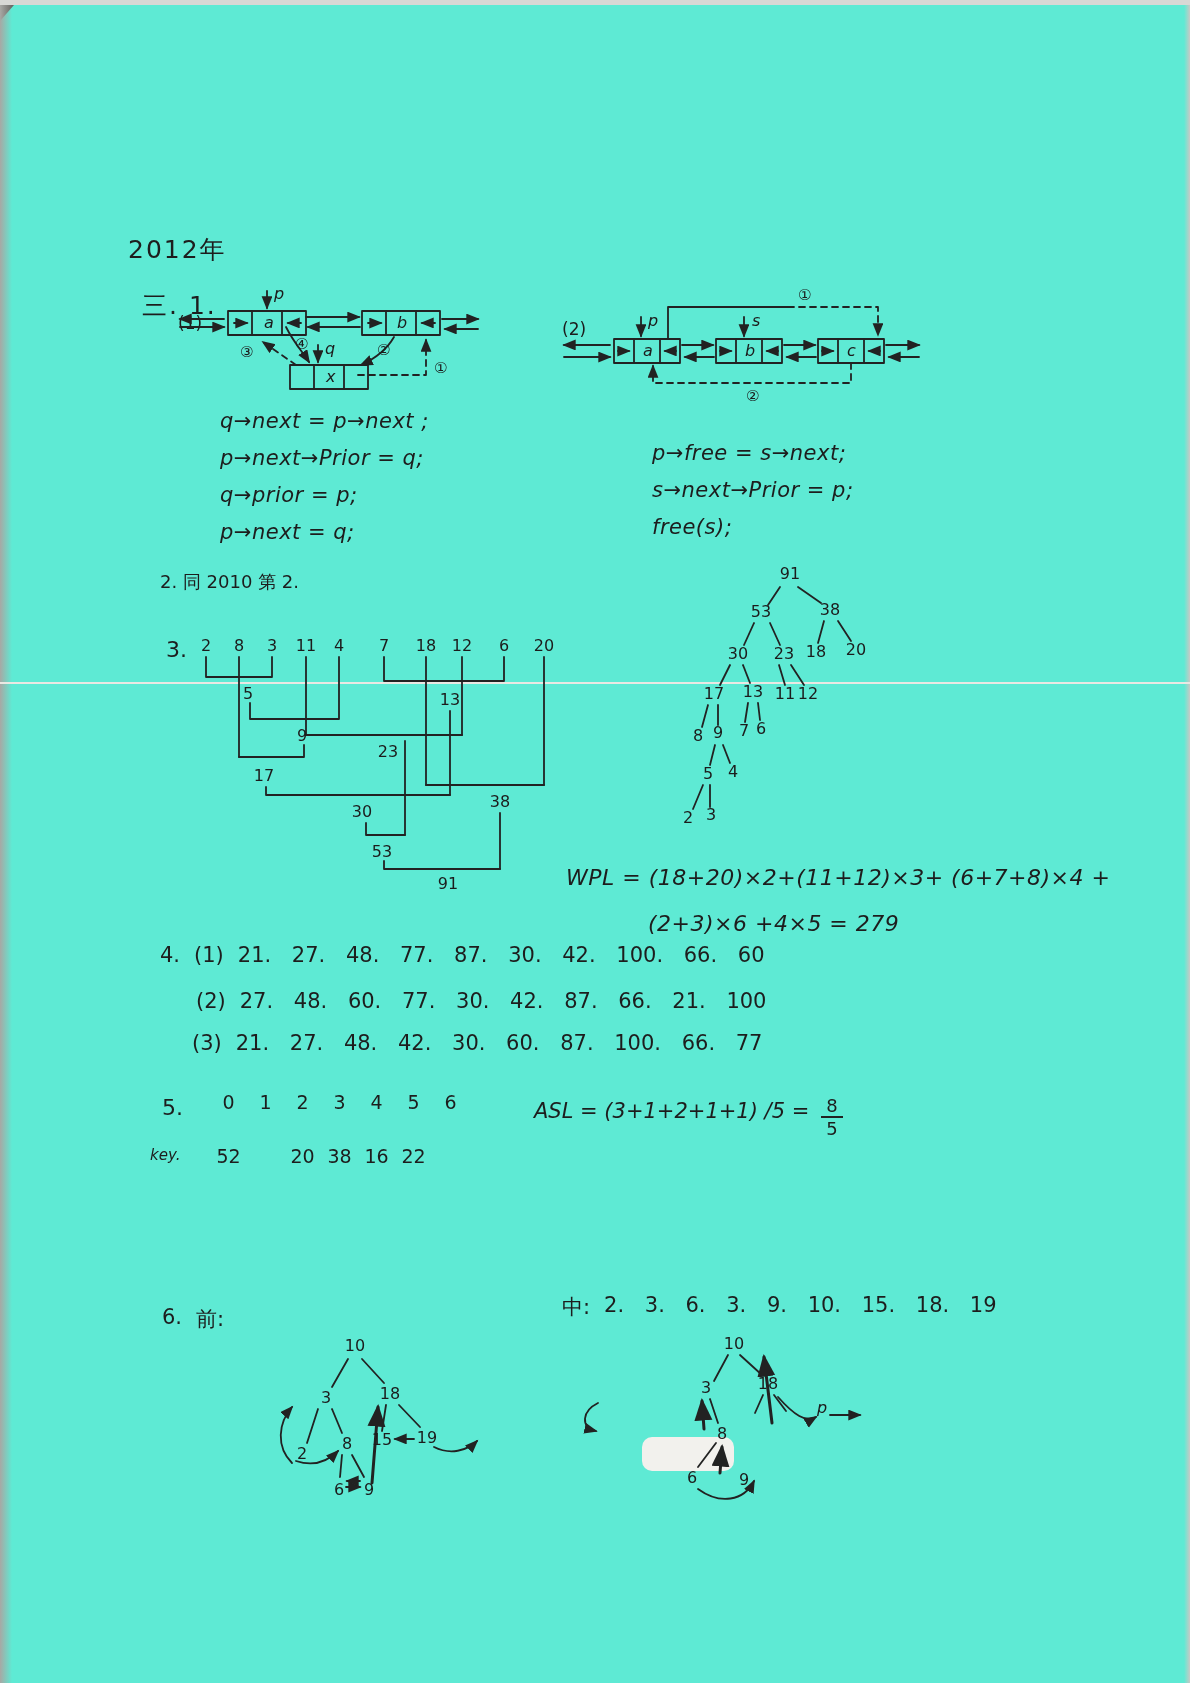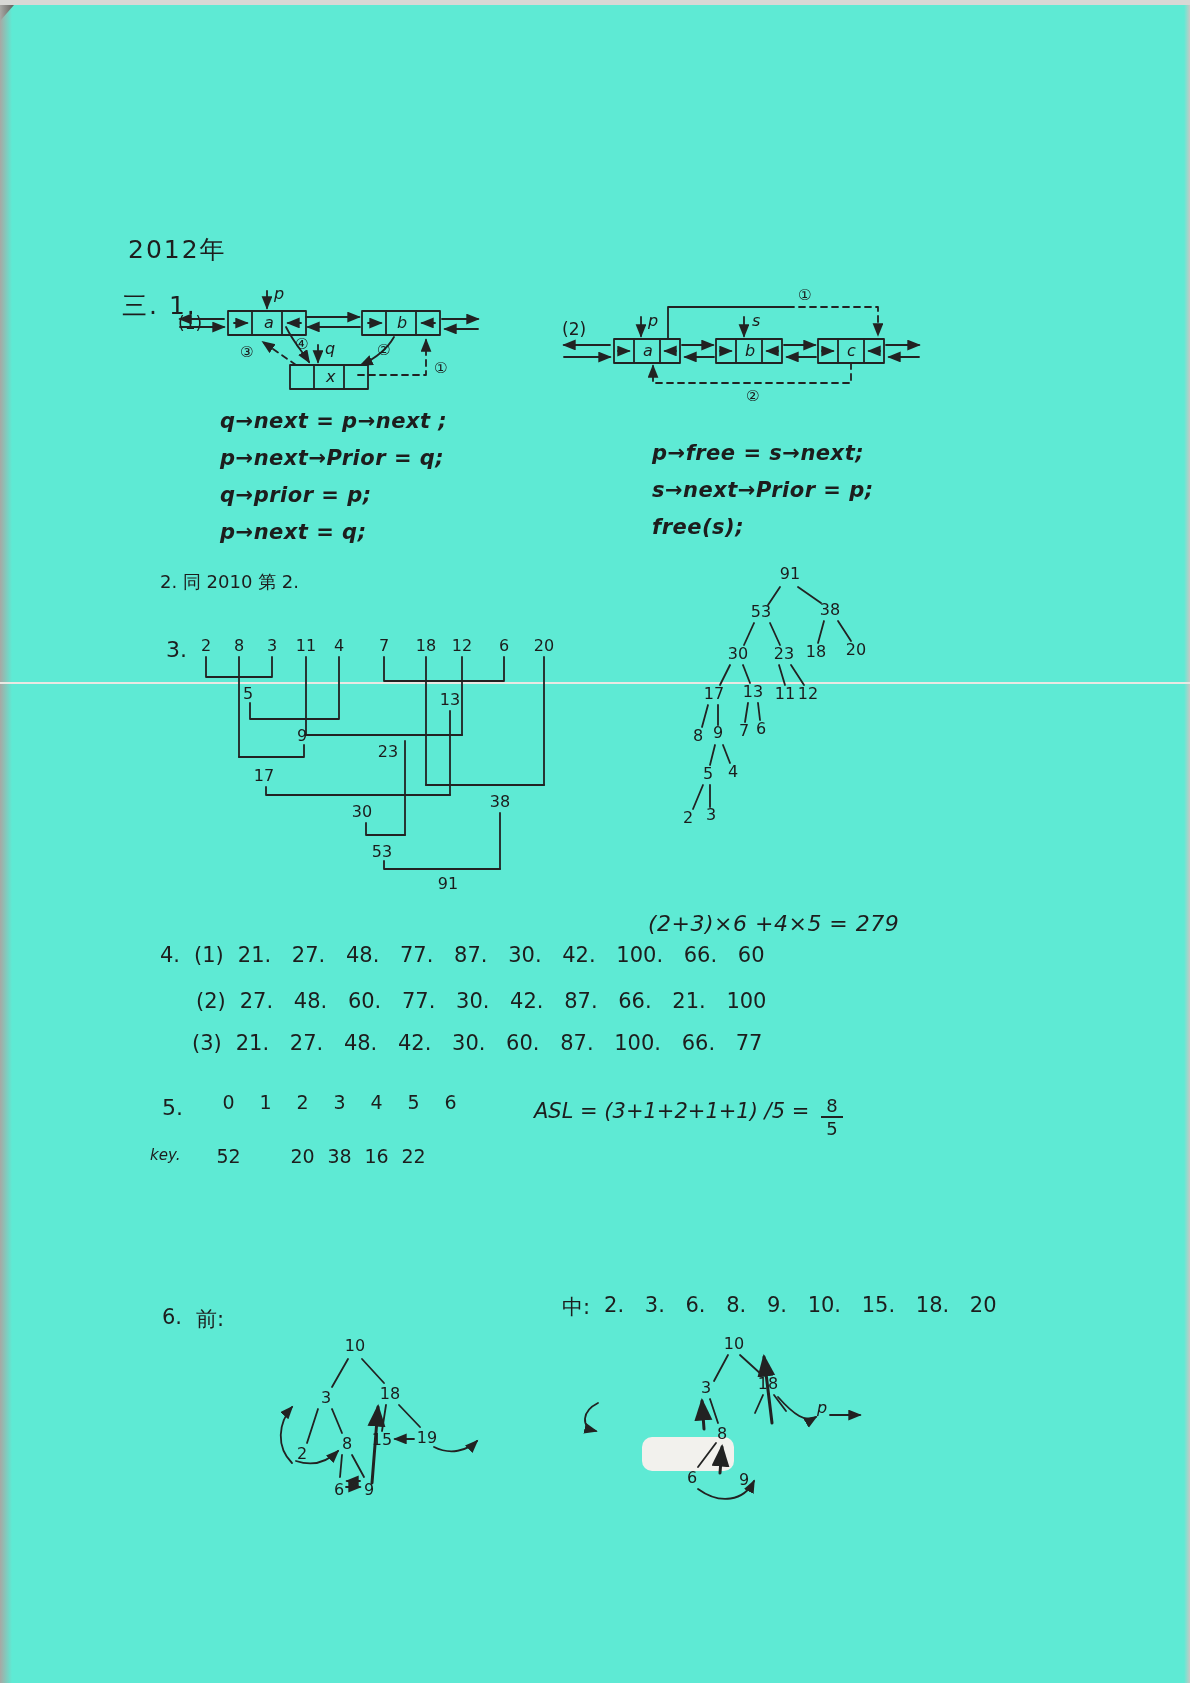--- a/index.html
+++ b/index.html
@@ -14,21 +14,21 @@
   .edge-bottom { position:absolute; left:0; bottom:0; width:100%; height:5px;
                  background:linear-gradient(to top,#b5b5b1,rgba(252,252,250,0)); }
   .corner-tl { position:absolute; left:0; top:0; width:14px; height:16px;
                background:#6a6a66; clip-path:polygon(0 0,100% 0,0 100%); }
   .scan-line { position:absolute; left:0; width:100%; height:2px; background:#eae8e3; }
   .smudge { position:absolute; left:642px; top:1432px; width:92px; height:34px;
             background:#f2f1ed; border-radius:10px; }
   .hw { position:absolute; white-space:nowrap; color:#1d1d1d; }
   .title { font-size:25px; letter-spacing:2px; }
   .code { font-style:italic; font-size:21px; line-height:37px; letter-spacing:.5px; }
-  .code div { white-space:nowrap;font-weight:bold; }
+  .code div { white-space:nowrap; }
   .formula { font-style:italic; font-size:22px; letter-spacing:.5px; }
   .fig { position:absolute; }
   svg text { font-family:"DejaVu Sans",sans-serif; fill:#1c1c1c; font-size:16px; }
   svg text.lbl { font-size:17px; }
   svg text.it { font-style:italic; }
   svg text.step { font-size:15px; }
   .ink { stroke:#222; stroke-width:1.8; fill:none; stroke-linecap:round; stroke-linejoin:round; }
   .ink-thick { stroke:#222; stroke-width:3; fill:none; stroke-linecap:round; }
   .dash { stroke-dasharray:6 5; }
   .seqrow { display:flex; gap:14px; font-size:21px; }
@@ -48,21 +48,21 @@
 <div class="page">
 
   <div class="corner-tl"></div>
   <div class="edge-left"></div>
   <div class="edge-right"></div>
   <div class="edge-bottom"></div>
   <div class="scan-line" style="top:677px"></div>
   <div class="smudge"></div>
 
   <div class="hw title" style="left:128px;top:228px">2012年</div>
-  <div class="hw title" style="left:122px;top:284px">三. 1.</div>
+  <div class="hw title" style="left:142px;top:284px">三. 1.</div>
 
   <svg class="fig" style="left:168px;top:276px" width="315" height="125" viewBox="0 0 315 125">
     <defs>
       <marker id="m1" markerWidth="9" markerHeight="8" refX="6.5" refY="3" orient="auto">
         <path d="M0,0 L7.5,3 L0,6 Z" fill="#222"></path>
       </marker>
     </defs>
     <text x="10" y="48" class="lbl">(1)</text>
 
     <g>
@@ -279,20 +279,21 @@
       <text x="60" y="181">9</text>
       <text x="86" y="179">7</text>
       <text x="103" y="177">6</text>
       <text x="50" y="222">5</text>
       <text x="75" y="220">4</text>
       <text x="30" y="266">2</text>
       <text x="53" y="263">3</text>
     </g>
   </svg>
 
+  <div class="hw formula" style="left:566px;top:860px">WPL = (18+20)×2+(11+12)×3+ (6+7+8)×4 +</div>
   <div class="hw formula" style="left:648px;top:906px">(2+3)×6 +4×5 = 279</div>
 
   <div class="hw seqrow" style="left:160px;top:938px">
     <span>4.</span>
     <span>(1)</span>
     <span class="seq">21. 27. 48. 77. 87. 30. 42. 100. 66. 60</span>
   </div>
   <div class="hw seqrow" style="left:196px;top:984px">
     <span>(2)</span>
     <span class="seq">27. 48. 60. 77. 30. 42. 87. 66. 21. 100</span>
@@ -329,21 +330,21 @@
       <span class="den">5</span>
     </span>
   </div>
 
   <div class="hw seqrow" style="left:162px;top:1300px">
     <span>6.</span>
     <span>前:</span>
   </div>
   <div class="hw seqrow" style="left:562px;top:1288px">
     <span>中:</span>
-    <span class="seq">2. 3. 6. 8. 9. 10. 15. 18. 20</span>
+    <span class="seq">2. 3. 6. 3. 9. 10. 15. 18. 19</span>
   </div>
 
   <svg class="fig" style="left:262px;top:1330px" width="285" height="190" viewBox="0 0 285 190">
     <defs>
       <marker id="m5" markerWidth="9" markerHeight="8" refX="6.5" refY="3" orient="auto">
         <path d="M0,0 L7.5,3 L0,6 Z" fill="#222"></path>
       </marker>
     </defs>
     <g>
       <line class="ink" x1="86" y1="24" x2="70" y2="52"></line>

